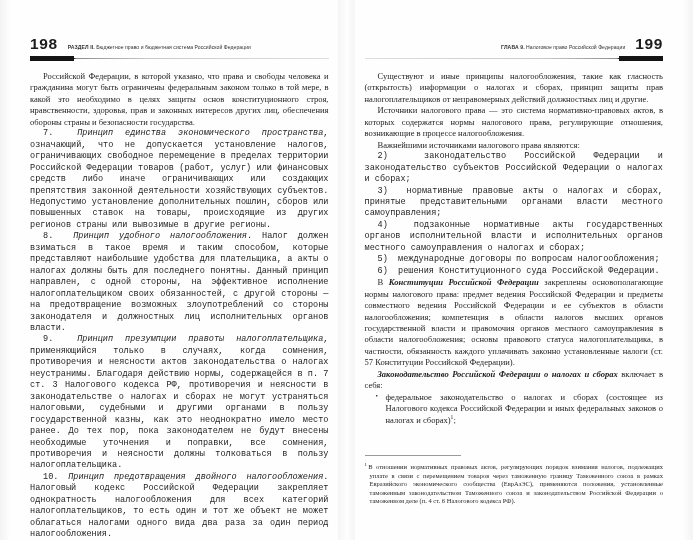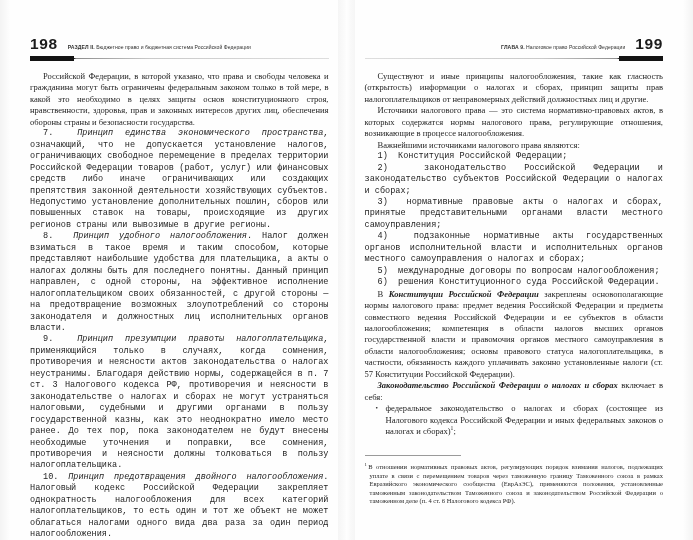--- a/index.html
+++ b/index.html
@@ -262,21 +262,20 @@
     <div class="rule-wrap">
       <div class="rule-right"></div>
     </div>
 
     <div class="body">
 
       <p>Существуют и иные принципы налогообложения, такие как гласность (открытость) информации о налогах и сборах, принцип защиты прав налогоплательщиков от неправомерных действий должностных лиц и другие.</p>
       <p>Источники налогового права — это система нормативно-правовых актов, в которых содержатся нормы налогового права, регулирующие отношения, возникающие в процессе налогообложения.</p>
       <p>Важнейшими источниками налогового права являются:</p>
 
-      <p class="num"><span>1)</span>&nbsp;&nbsp;<span>Конституция Российской Федерации;</span></p>
 
       <p class="num"><span>2)</span>&nbsp;&nbsp;<span>законодательство Российской Федерации и законодательство субъектов Российской Федерации о налогах и сборах;</span></p>
 
       <p class="num"><span>3)</span>&nbsp;&nbsp;<span>нормативные правовые акты о налогах и сборах, принятые представительными органами власти местного самоуправления;</span></p>
 
       <p class="num"><span>4)</span>&nbsp;&nbsp;<span>подзаконные нормативные акты государственных органов исполнительной власти и исполнительных органов местного самоуправления о налогах и сборах;</span></p>
 
       <p class="num"><span>5)</span>&nbsp;&nbsp;<span>международные договоры по вопросам налогообложения;</span></p>
 
       <p class="num"><span>6)</span>&nbsp;&nbsp;<span>решения Конституционного суда Российской Федерации.</span></p>

